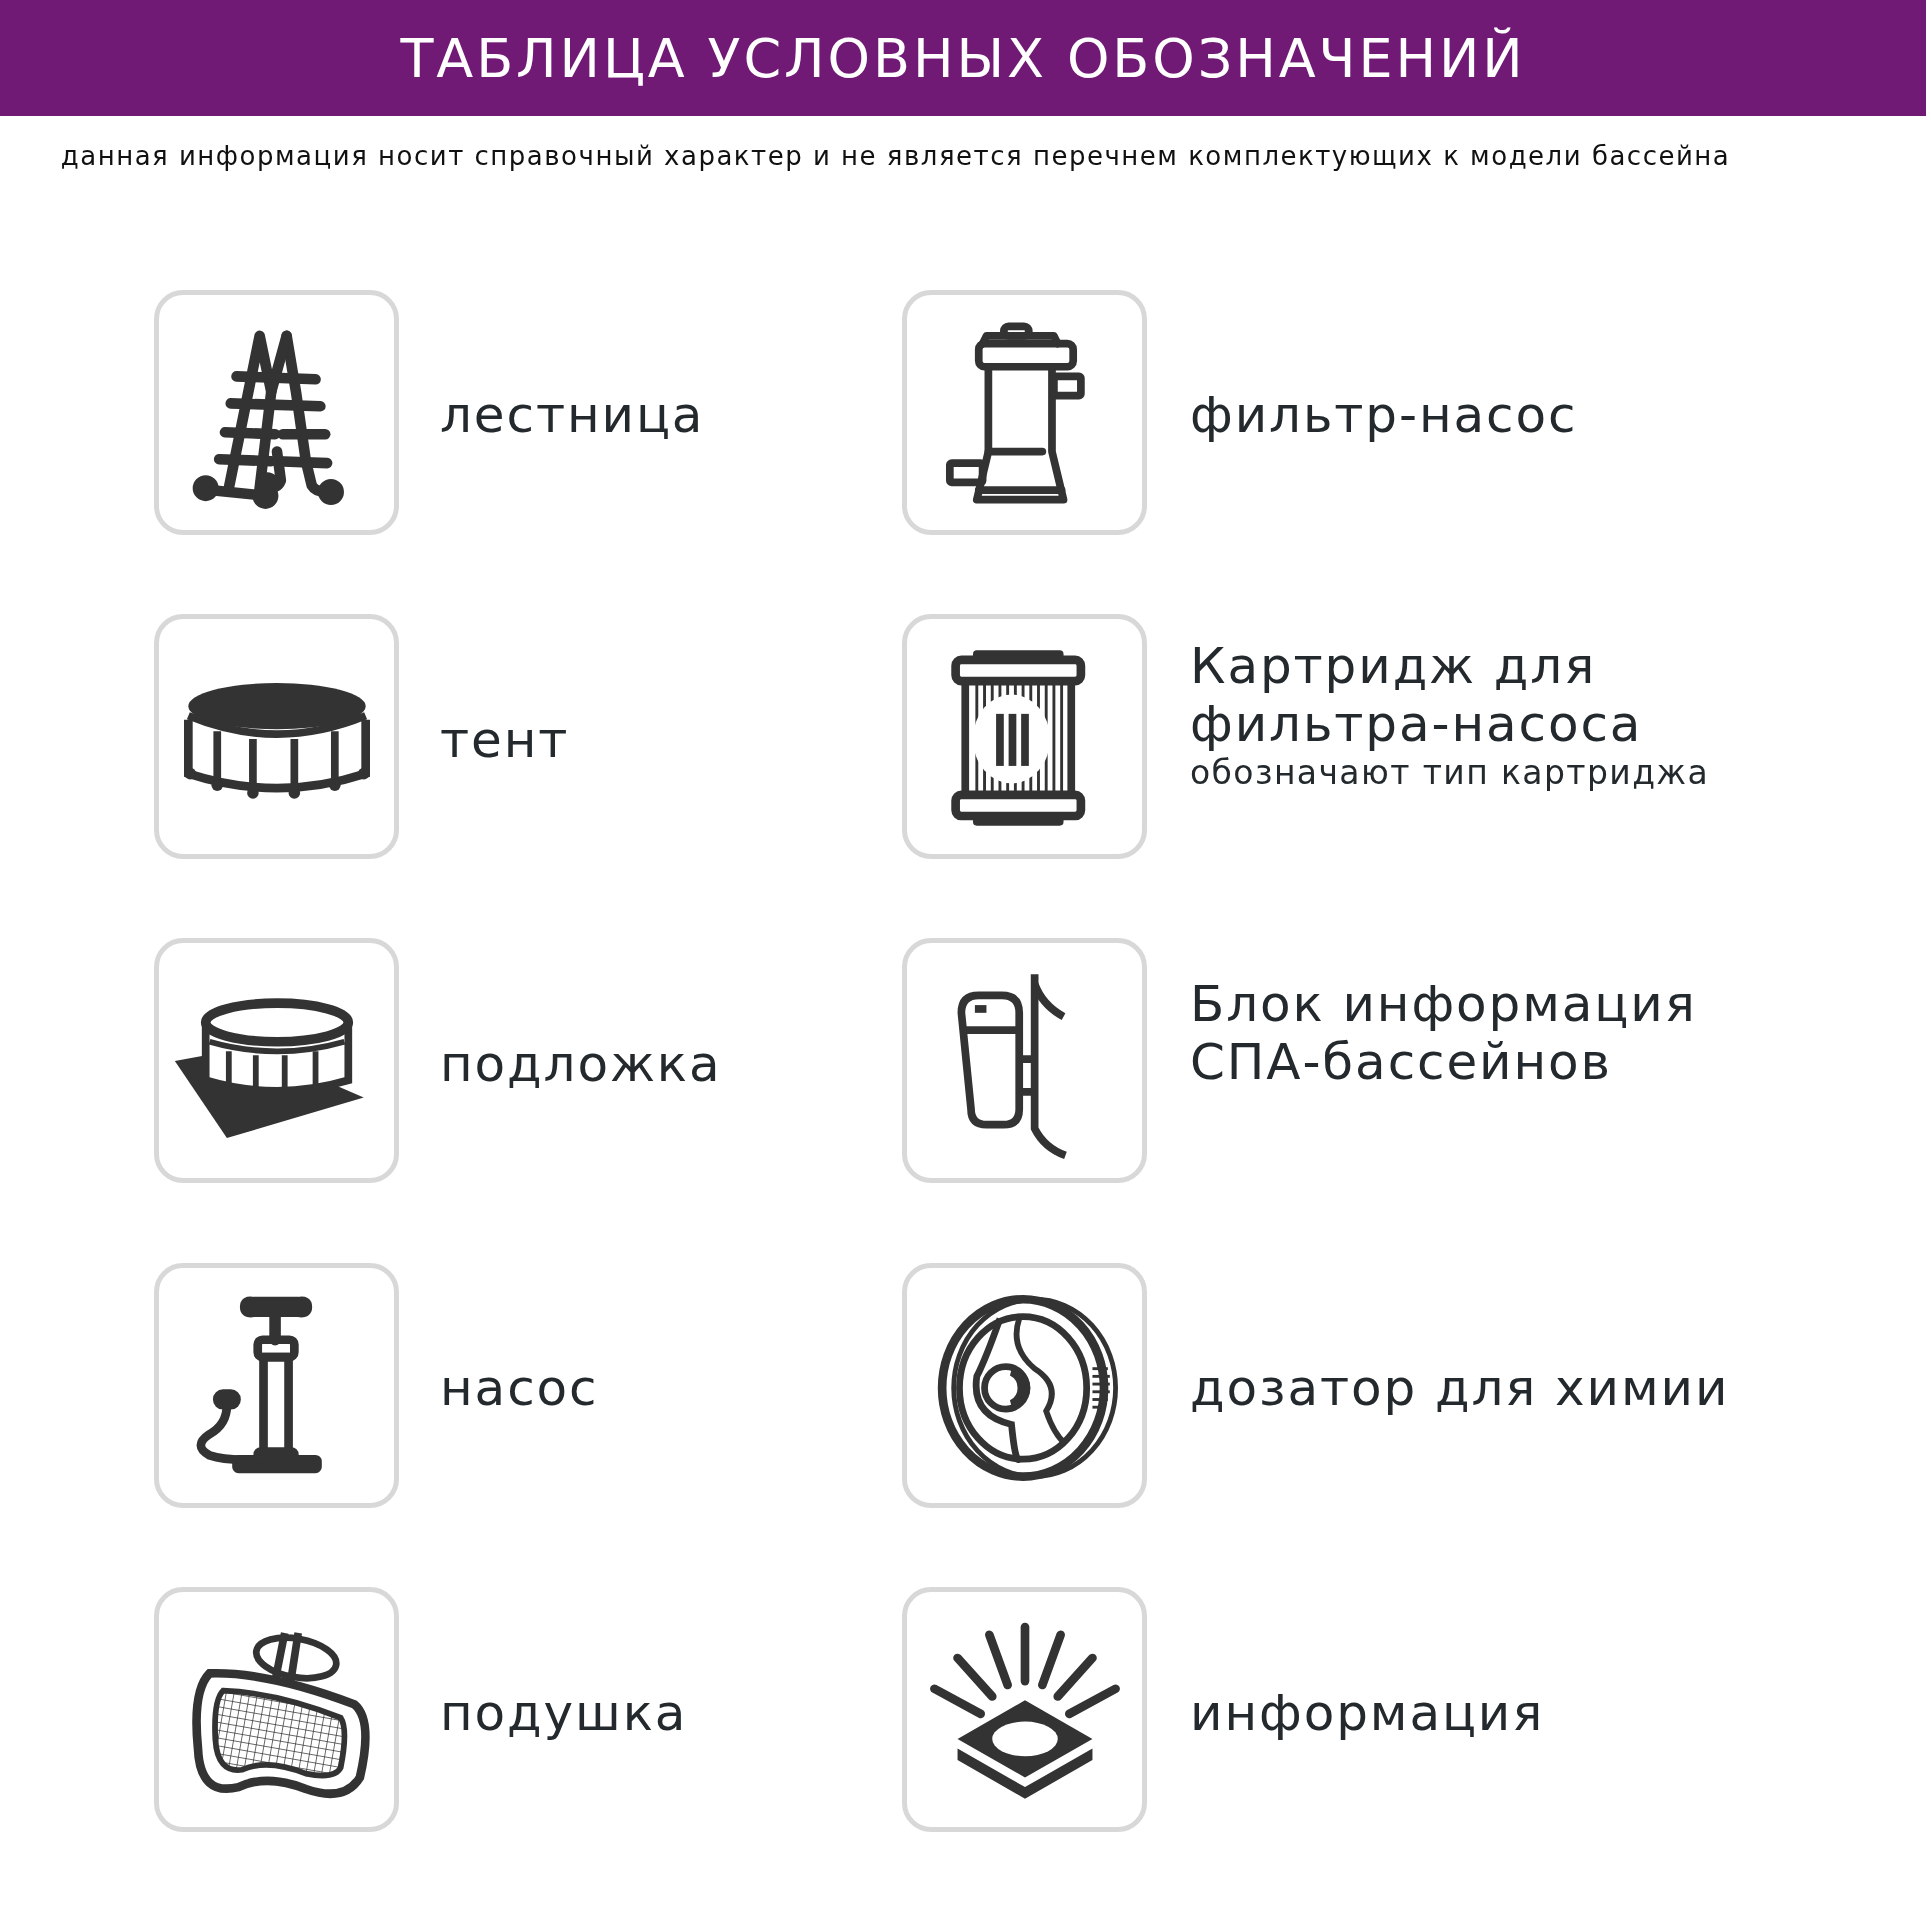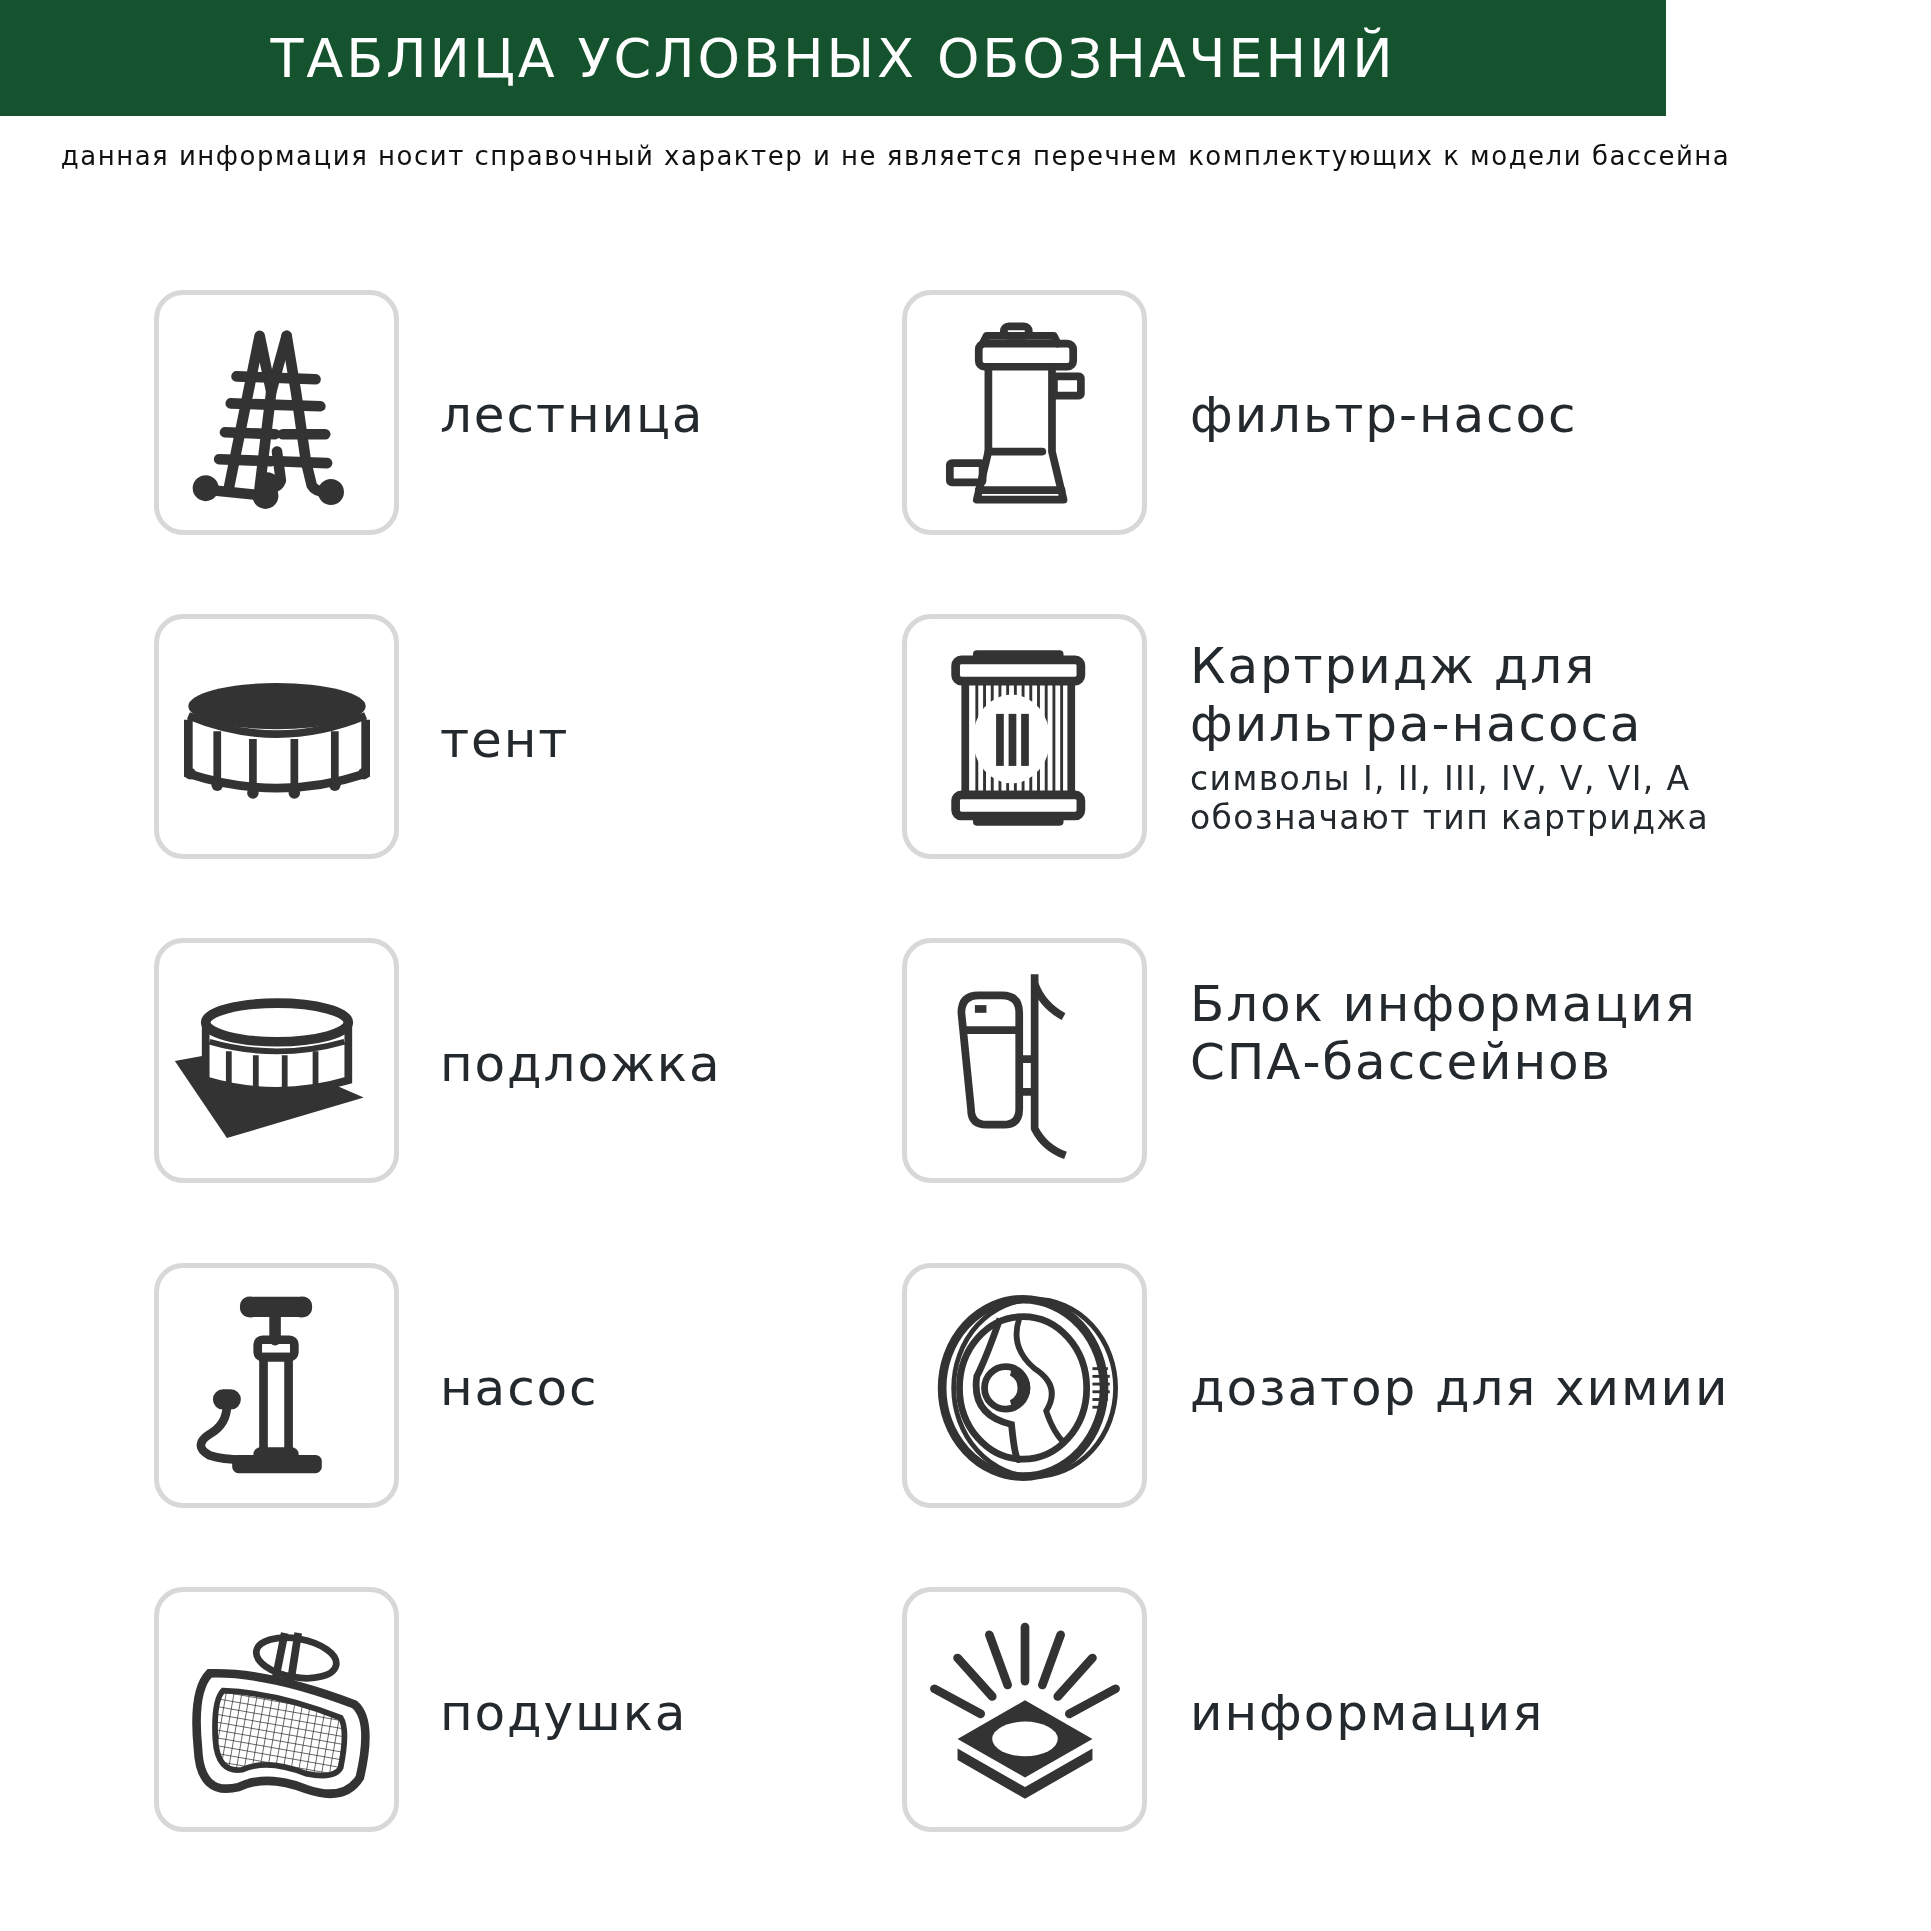--- a/index.html
+++ b/index.html
@@ -1,17 +1,17 @@
 <!DOCTYPE html>
 <html><head>
 <meta charset="utf-8">
 <style>
   html, body { margin:0; padding:0; background:#ffffff; }
   body { width:1931px; height:1931px; position:relative; overflow:hidden; font-family:"DejaVu Sans","Liberation Sans",sans-serif; color:#23292c; }
-  .header { position:absolute; left:0; top:0; width:1666px; height:116px; background:#14532d; display:flex; align-items:center; justify-content:center; }
+  .header { position:absolute; left:0; top:0; width:1926px; height:116px; background:#701a75; display:flex; align-items:center; justify-content:center; }
   .header h1 { margin:0; color:#ffffff; font-family:"DejaVu Sans",sans-serif; font-weight:500; font-size:54px; letter-spacing:2.9px; }
   .subtitle { position:absolute; left:0; top:141px; width:1791px; text-align:center; font-size:26px; letter-spacing:1.5px; color:#111; }
   .card { position:absolute; width:235px; height:235px; border:5.8px solid #d8d8d8; border-radius:29px; background:#fff; display:flex; align-items:center; justify-content:center; }
   .card svg { width:212px; height:212px; }
   .label { position:absolute; font-size:50px; font-weight:500; letter-spacing:1.9px; line-height:58px; color:#23292c; }
   .label .sub { display:block; font-size:33px; line-height:39px; letter-spacing:1.4px; margin-top:5.8px; }
   .col-l .card { left:154px; }
   .col-r .card { left:902px; }
 </style>
 </head>
@@ -107,21 +107,20 @@
       </g>
       <ellipse cx="96" cy="112" rx="40" ry="46" fill="#fff"></ellipse>
       <rect x="80" y="86" width="8" height="54" fill="#333"></rect>
         <rect x="93" y="86" width="8" height="54" fill="#333"></rect>
         <rect x="106" y="86" width="8" height="54" fill="#333"></rect>
     </svg>
   </div>
   <div class="label" style="left:1190px; top:637px;">
     <span style="display:block">Картридж для</span>
     <span style="display:block">фильтра-насоса</span>
-    <span class="sub">символы I, II, III, IV, V, VI, A</span>
     <span class="sub" style="margin-top:0">обозначают тип картриджа</span>
   </div>
 </div>
 
 <div class="col-l">
   <div class="card" style="top:938px;">
     <svg viewBox="0 0 220 220">
       <polygon points="4,110 80,96 200,148 58,190" fill="#333"></polygon>
       <path d="M36 70 L36 130 Q110 152 184 130 L184 70" fill="#fff" stroke="#333" stroke-width="8"></path>
       <ellipse cx="110" cy="70" rx="74" ry="20" fill="#fff" stroke="#333" stroke-width="10"></ellipse>

